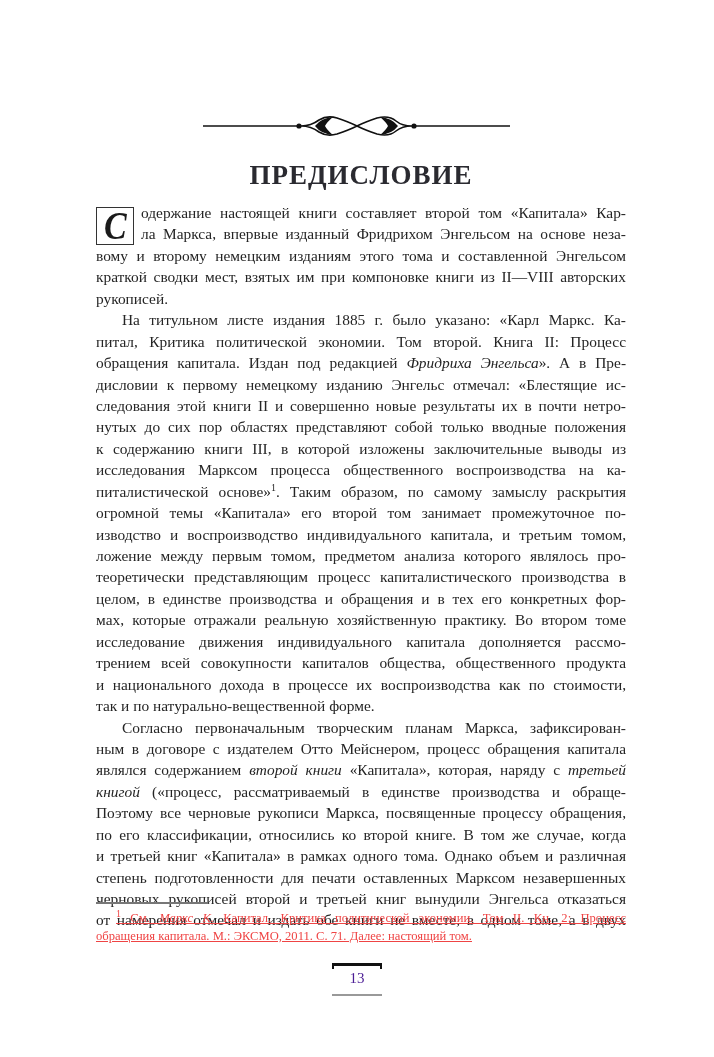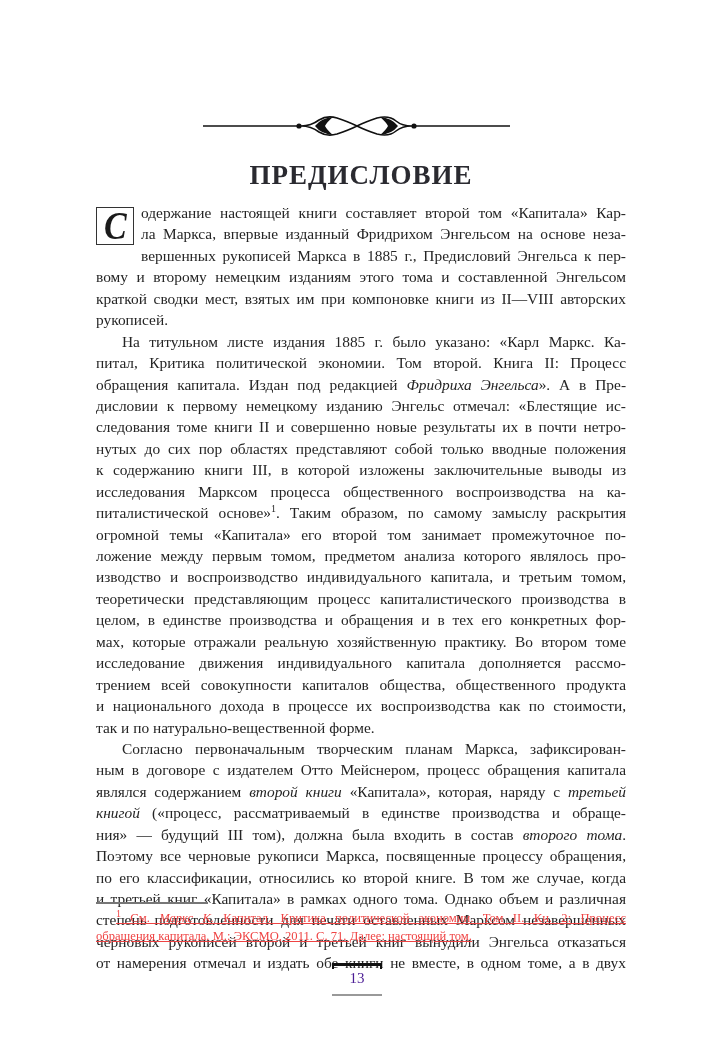--- a/index.html
+++ b/index.html
@@ -51,50 +51,48 @@
 
 <div class="title">ПРЕДИСЛОВИЕ</div>
 
 <div class="body">
   <div class="dropcap">
     <span>С</span>
   </div>
 
   <span class="line dropped">одержание настоящей книги составляет второй том «Капитала» Кар-</span>
   <span class="line dropped">ла Маркса, впервые изданный Фридрихом Энгельсом на основе неза-</span>
-  <span class="line dropped">вершенных рукописей Маркса в 1885 г., Предисловий Энгельса к пер-</span>
   <span class="line">вому и второму немецким изданиям этого тома и составленной Энгельсом</span>
   <span class="line">краткой сводки мест, взятых им при компоновке книги из II—VIII авторских</span>
   <span class="line last">рукописей.</span>
 
   <span class="line indent">На титульном листе издания 1885 г. было указано: «Карл Маркс. Ка-</span>
   <span class="line">питал, Критика политической экономии. Том второй. Книга II: Процесс</span>
   <span class="line"><span>обращения капитала. Издан под редакцией </span><i>Фридриха Энгельса</i><span>». А в Пре-</span></span>
   <span class="line">дисловии к первому немецкому изданию Энгельс отмечал: «Блестящие ис-</span>
-  <span class="line">следования томе книги II и совершенно новые результаты их в почти нетро-</span>
+  <span class="line">следования этой книги II и совершенно новые результаты их в почти нетро-</span>
   <span class="line">нутых до сих пор областях представляют собой только вводные положения</span>
   <span class="line">к содержанию книги III, в которой изложены заключительные выводы из</span>
   <span class="line">исследования Марксом процесса общественного воспроизводства на ка-</span>
   <span class="line"><span>питалистической основе»</span><sup>1</sup><span>. Таким образом, по самому замыслу раскрытия</span></span>
   <span class="line">огромной темы «Капитала» его второй том занимает промежуточное по-</span>
+  <span class="line">изводство и воспроизводство индивидуального капитала, и третьим томом,</span>
   <span class="line">ложение между первым томом, предметом анализа которого являлось про-</span>
-  <span class="line">изводство и воспроизводство индивидуального капитала, и третьим томом,</span>
   <span class="line">теоретически представляющим процесс капиталистического производства в</span>
   <span class="line">целом, в единстве производства и обращения и в тех его конкретных фор-</span>
   <span class="line">мах, которые отражали реальную хозяйственную практику. Во втором томе</span>
   <span class="line">исследование движения индивидуального капитала дополняется рассмо-</span>
   <span class="line">трением всей совокупности капиталов общества, общественного продукта</span>
   <span class="line">и национального дохода в процессе их воспроизводства как по стоимости,</span>
   <span class="line last">так и по натурально-вещественной форме.</span>
 
   <span class="line indent">Согласно первоначальным творческим планам Маркса, зафиксирован-</span>
   <span class="line">ным в договоре с издателем Отто Мейснером, процесс обращения капитала</span>
   <span class="line"><span>являлся содержанием </span><i>второй книги</i><span> «Капитала», которая, наряду с </span><i>третьей</i></span>
   <span class="line"><i>книгой</i><span> («процесс, рассматриваемый в единстве производства и обраще-</span></span>
-  <span class="line"><span>ния» — будущий III том), должна была входить в состав </span><i>второго тома</i><span>.</span></span>
   <span class="line">Поэтому все черновые рукописи Маркса, посвященные процессу обращения,</span>
   <span class="line">по его классификации, относились ко второй книге. В том же случае, когда</span>
   <span class="line">и третьей книг «Капитала» в рамках одного тома. Однако объем и различная</span>
   <span class="line">степень подготовленности для печати оставленных Марксом незавершенных</span>
   <span class="line">черновых рукописей второй и третьей книг вынудили Энгельса отказаться</span>
   <span class="line">от намерения отмечал и издать обе книги не вместе, в одном томе, а в двух</span>
 </div>
 
 <div class="fn-rule"></div>
 <div class="footnote">

